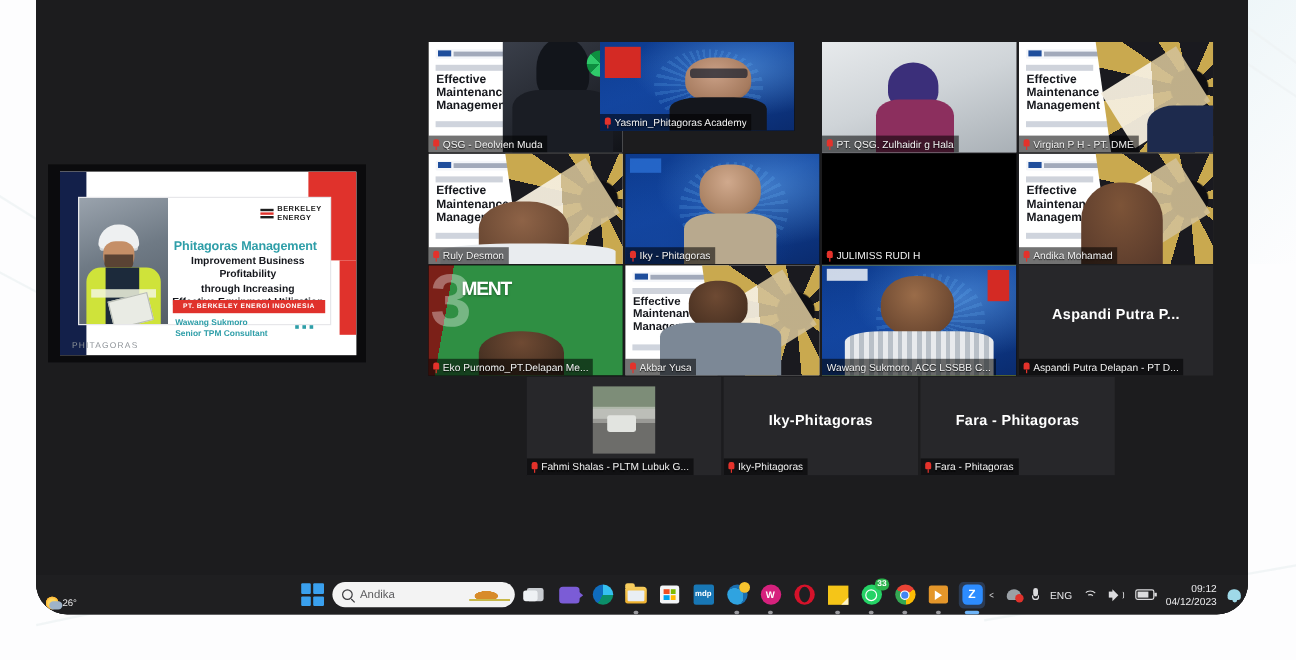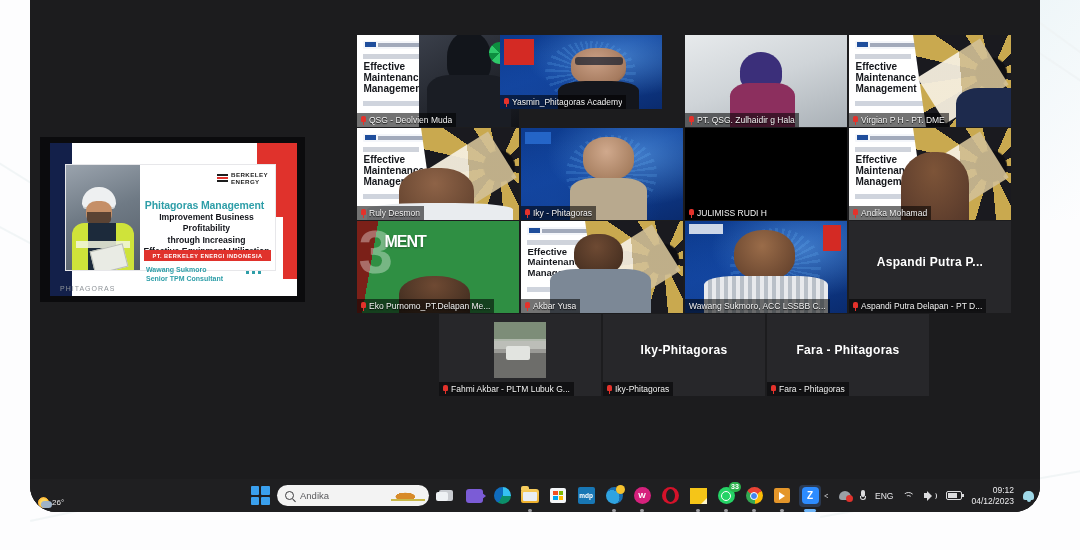--- a/index.html
+++ b/index.html
@@ -553,21 +553,21 @@
         <div class="namebar">
           <span class="micicon"></span>
           <span class="nametext">Aspandi Putra Delapan - PT D...</span>
         </div>
       </div>
 
       <div class="tile" style="left:409px; top:314px; width:162px; height:82px; background:#27272a;">
         <div class="thumbimg"></div>
         <div class="namebar">
           <span class="micicon"></span>
-          <span class="nametext">Fahmi Akbar - PLTM Lubuk G...</span>
+          <span class="nametext">Fahmi Shalas - PLTM Lubuk G...</span>
         </div>
       </div>
 
       <div class="tile" style="left:573px; top:314px; width:162px; height:82px; background:#27272a;">
         <div class="centername">Iky-Phitagoras</div>
         <div class="namebar">
           <span class="micicon"></span>
           <span class="nametext">Iky-Phitagoras</span>
         </div>
       </div>

